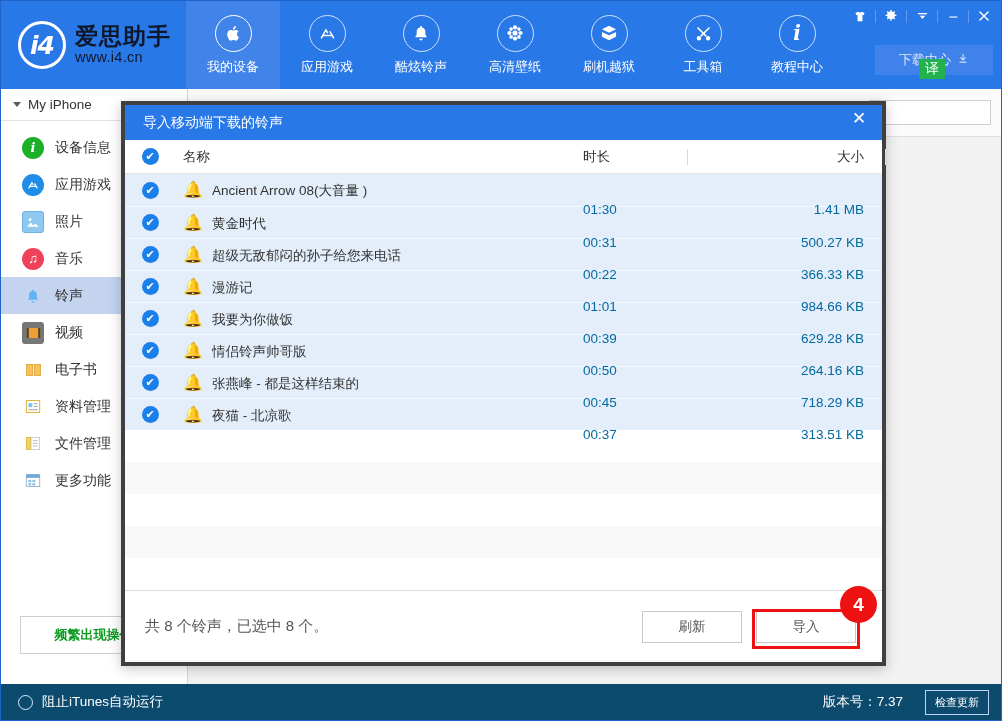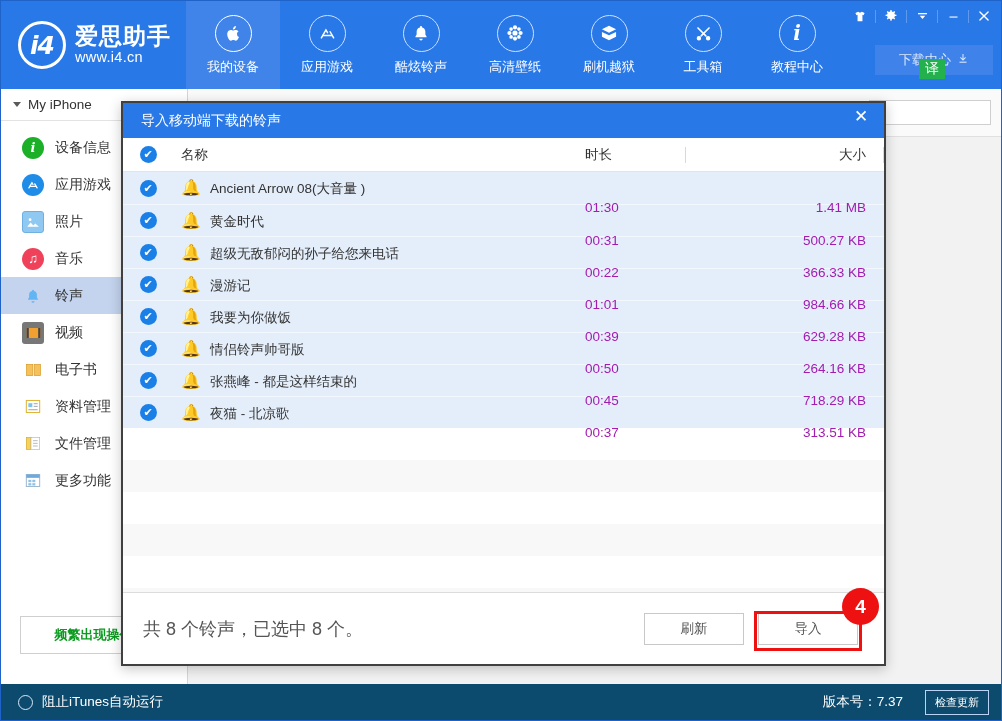--- a/index.html
+++ b/index.html
@@ -30,21 +30,21 @@
     gap: 9px;
   }
   .logo-circle {
     width: 48px; height: 48px; border-radius: 50%;
     border: 3px solid #fff;
     display: flex; align-items: center; justify-content: center;
     flex: 0 0 auto;
   }
   .logo-mark { color: #fff; font-size: 25px; font-weight: bold; font-style: italic;
     letter-spacing: -1px; font-family: "DejaVu Sans", sans-serif; line-height: 1; }
-  .logo-text { color: #ffffff; line-height: 1.05; }
+  .logo-text { color: #0f172a; line-height: 1.05; }
   .logo-cn { font-size: 23px; font-weight: bold; letter-spacing: 1px; }
   .logo-url { font-size: 14.5px; letter-spacing: .3px; margin-top: 2px; }
 
   .navs { display: flex; align-items: stretch; }
   .nav-item {
     width: 94px; height: 88px;
     display: flex; flex-direction: column; align-items: center;
     justify-content: center; gap: 6px;
     color: #e9f0fd; cursor: default;
   }
@@ -138,21 +138,21 @@
     border: none; outline: none; flex: 1; font-size: 12px;
     background: transparent; font-family: "Liberation Sans", sans-serif;
   }
   #main-body { height: 549px; background: #f2f2f2; }
 
   
   #dialog {
     position: absolute; left: 120px; top: 100px;
     width: 765px; height: 565px;
     background: #ffffff;
-    border: 2px solid #404040;
+    border: 4px solid #404040;
     box-shadow: 0 3px 12px rgba(0,0,0,.22);
     display: flex; flex-direction: column;
   }
   #dlg-title {
     height: 35px; background: #2878e8;
     display: flex; align-items: center;
     color: #fff; font-size: 14px; padding-left: 18px;
     position: relative;
   }
   #dlg-close {
@@ -182,28 +182,28 @@
   #tbl-body { flex: 1; overflow: hidden; }
   .row {
     height: 32px; display: flex; align-items: center;
     font-size: 13.5px; color: #333;
   }
   .row.filled { background: #e4eefb; }
   .row.filled + .row.filled { border-top: 1px solid #f3f8fe; }
   .row.empty-odd  { background: #ffffff; }
   .row.empty-even { background: #f8f8f8; }
   .bell { color: #62b5f2; font-size: 16px; margin-right: 9px; }
-  .dur, .size { color: #a21caf; margin-top: 39px; }
+  .dur, .size { color: #0369a1; margin-top: 39px; }
 
   #dlg-foot {
     height: 72px; border-top: 1px solid #dcdcdc;
     background: #fff; position: relative;
     display: flex; align-items: center; padding: 0 20px;
   }
-  #foot-status { font-size: 18px; color: #555; }
+  #foot-status { font-size: 15px; color: #555; }
   #foot-btns { position: absolute; right: 26px; display: flex; gap: 14px; }
   .dlg-btn {
     width: 100px; height: 32px; background: #fff;
     border: 1px solid #c8c8c8; color: #555; font-size: 13.5px;
     display: flex; align-items: center; justify-content: center;
     cursor: default; font-family: "Liberation Sans", sans-serif;
   }
   #highlight-box {
     position: absolute; right: 22px; top: 18px;
     width: 108px; height: 40px;

